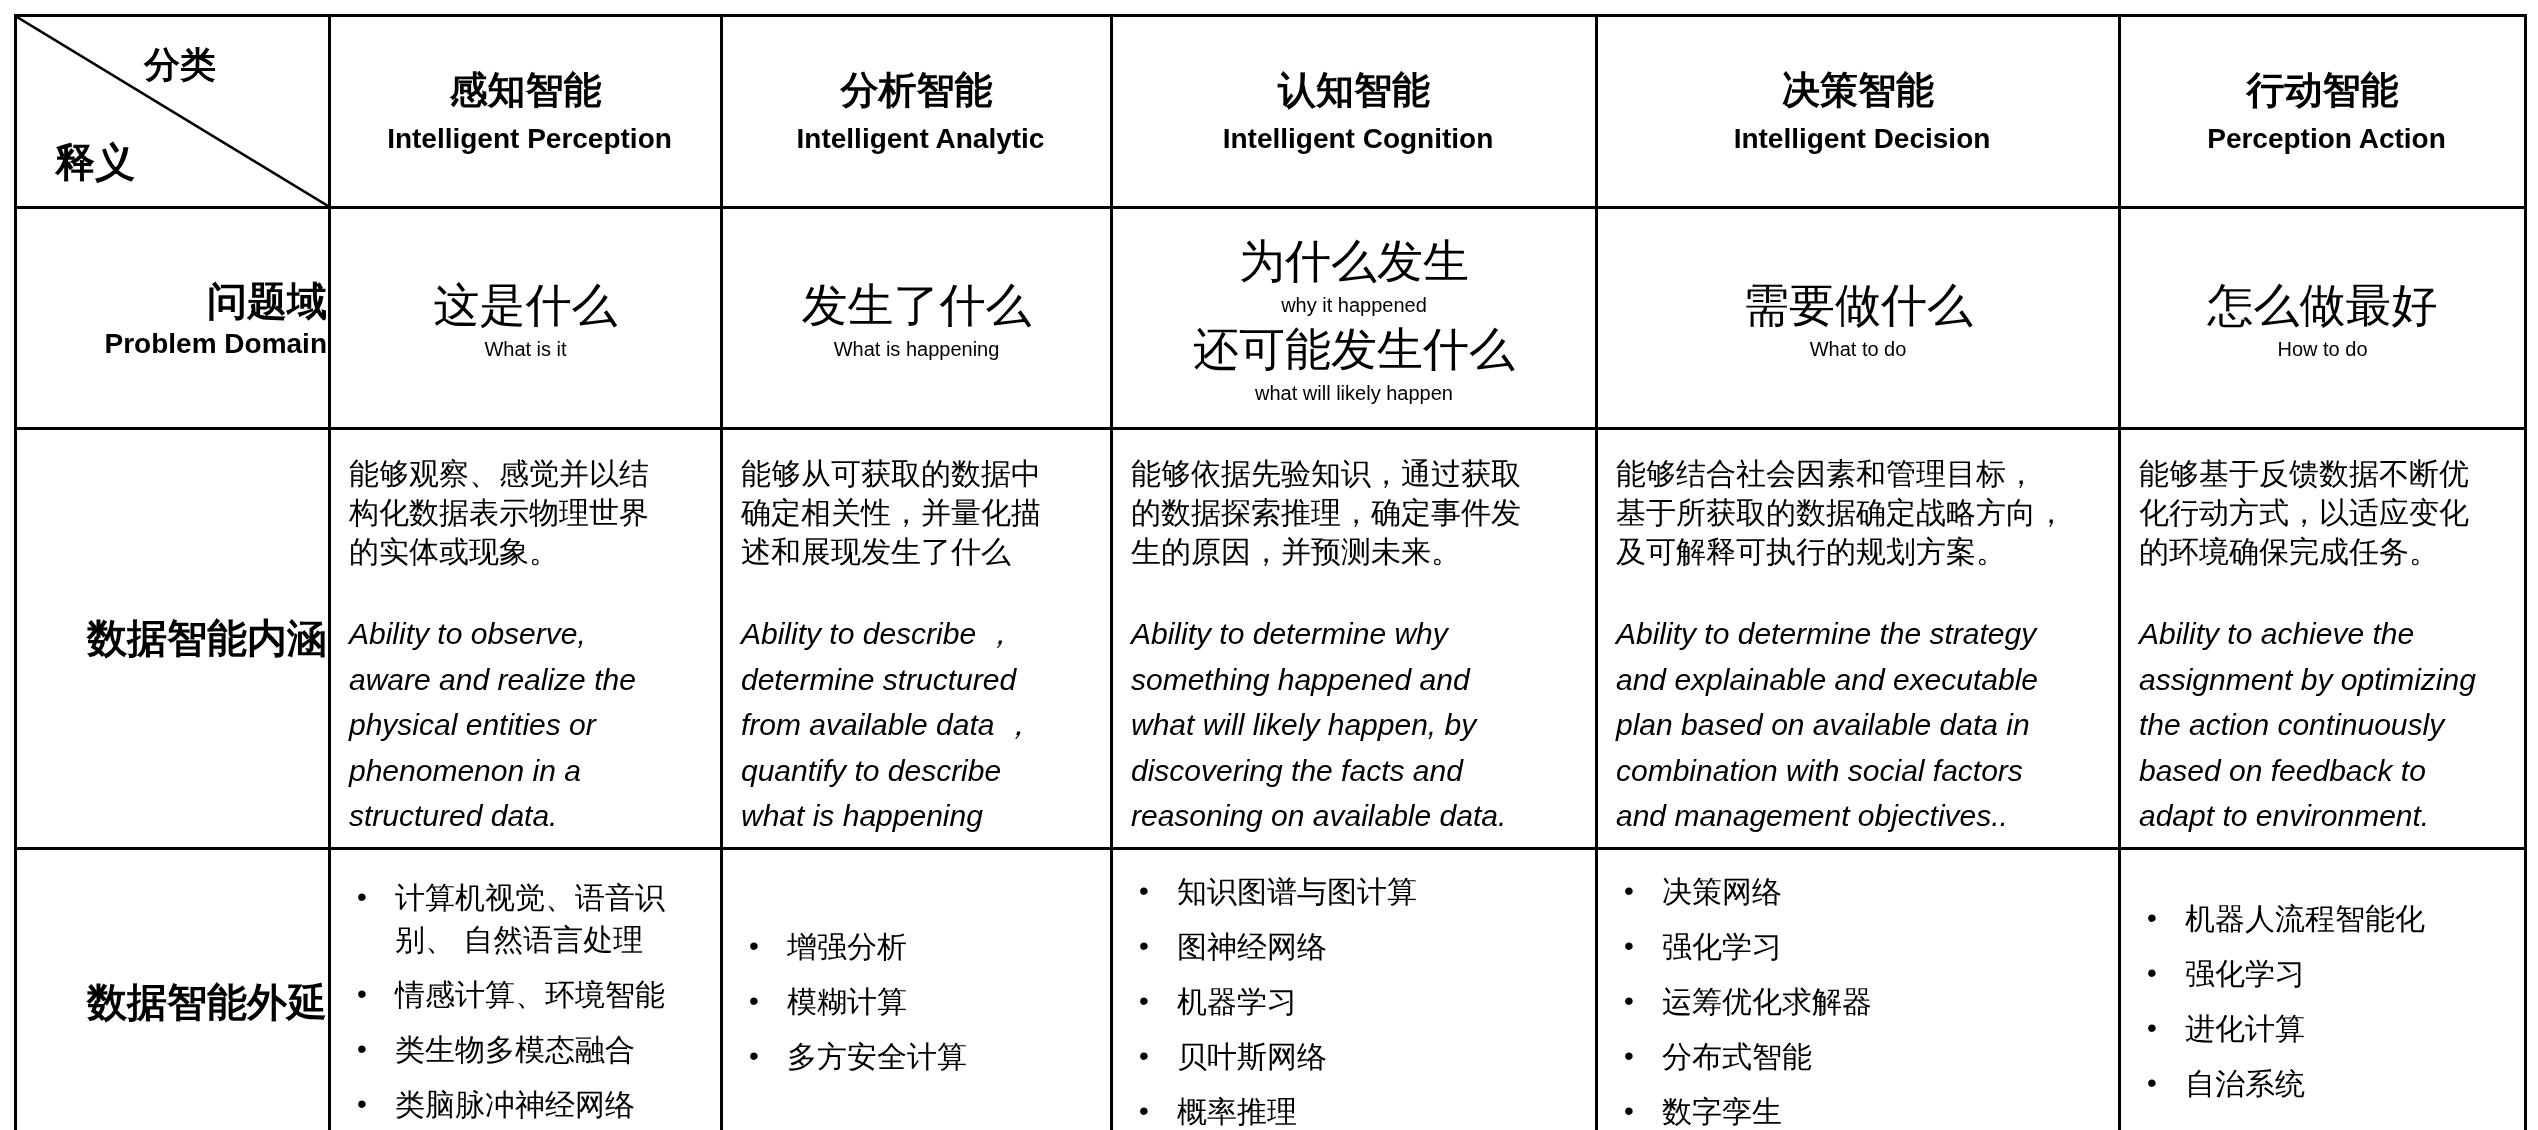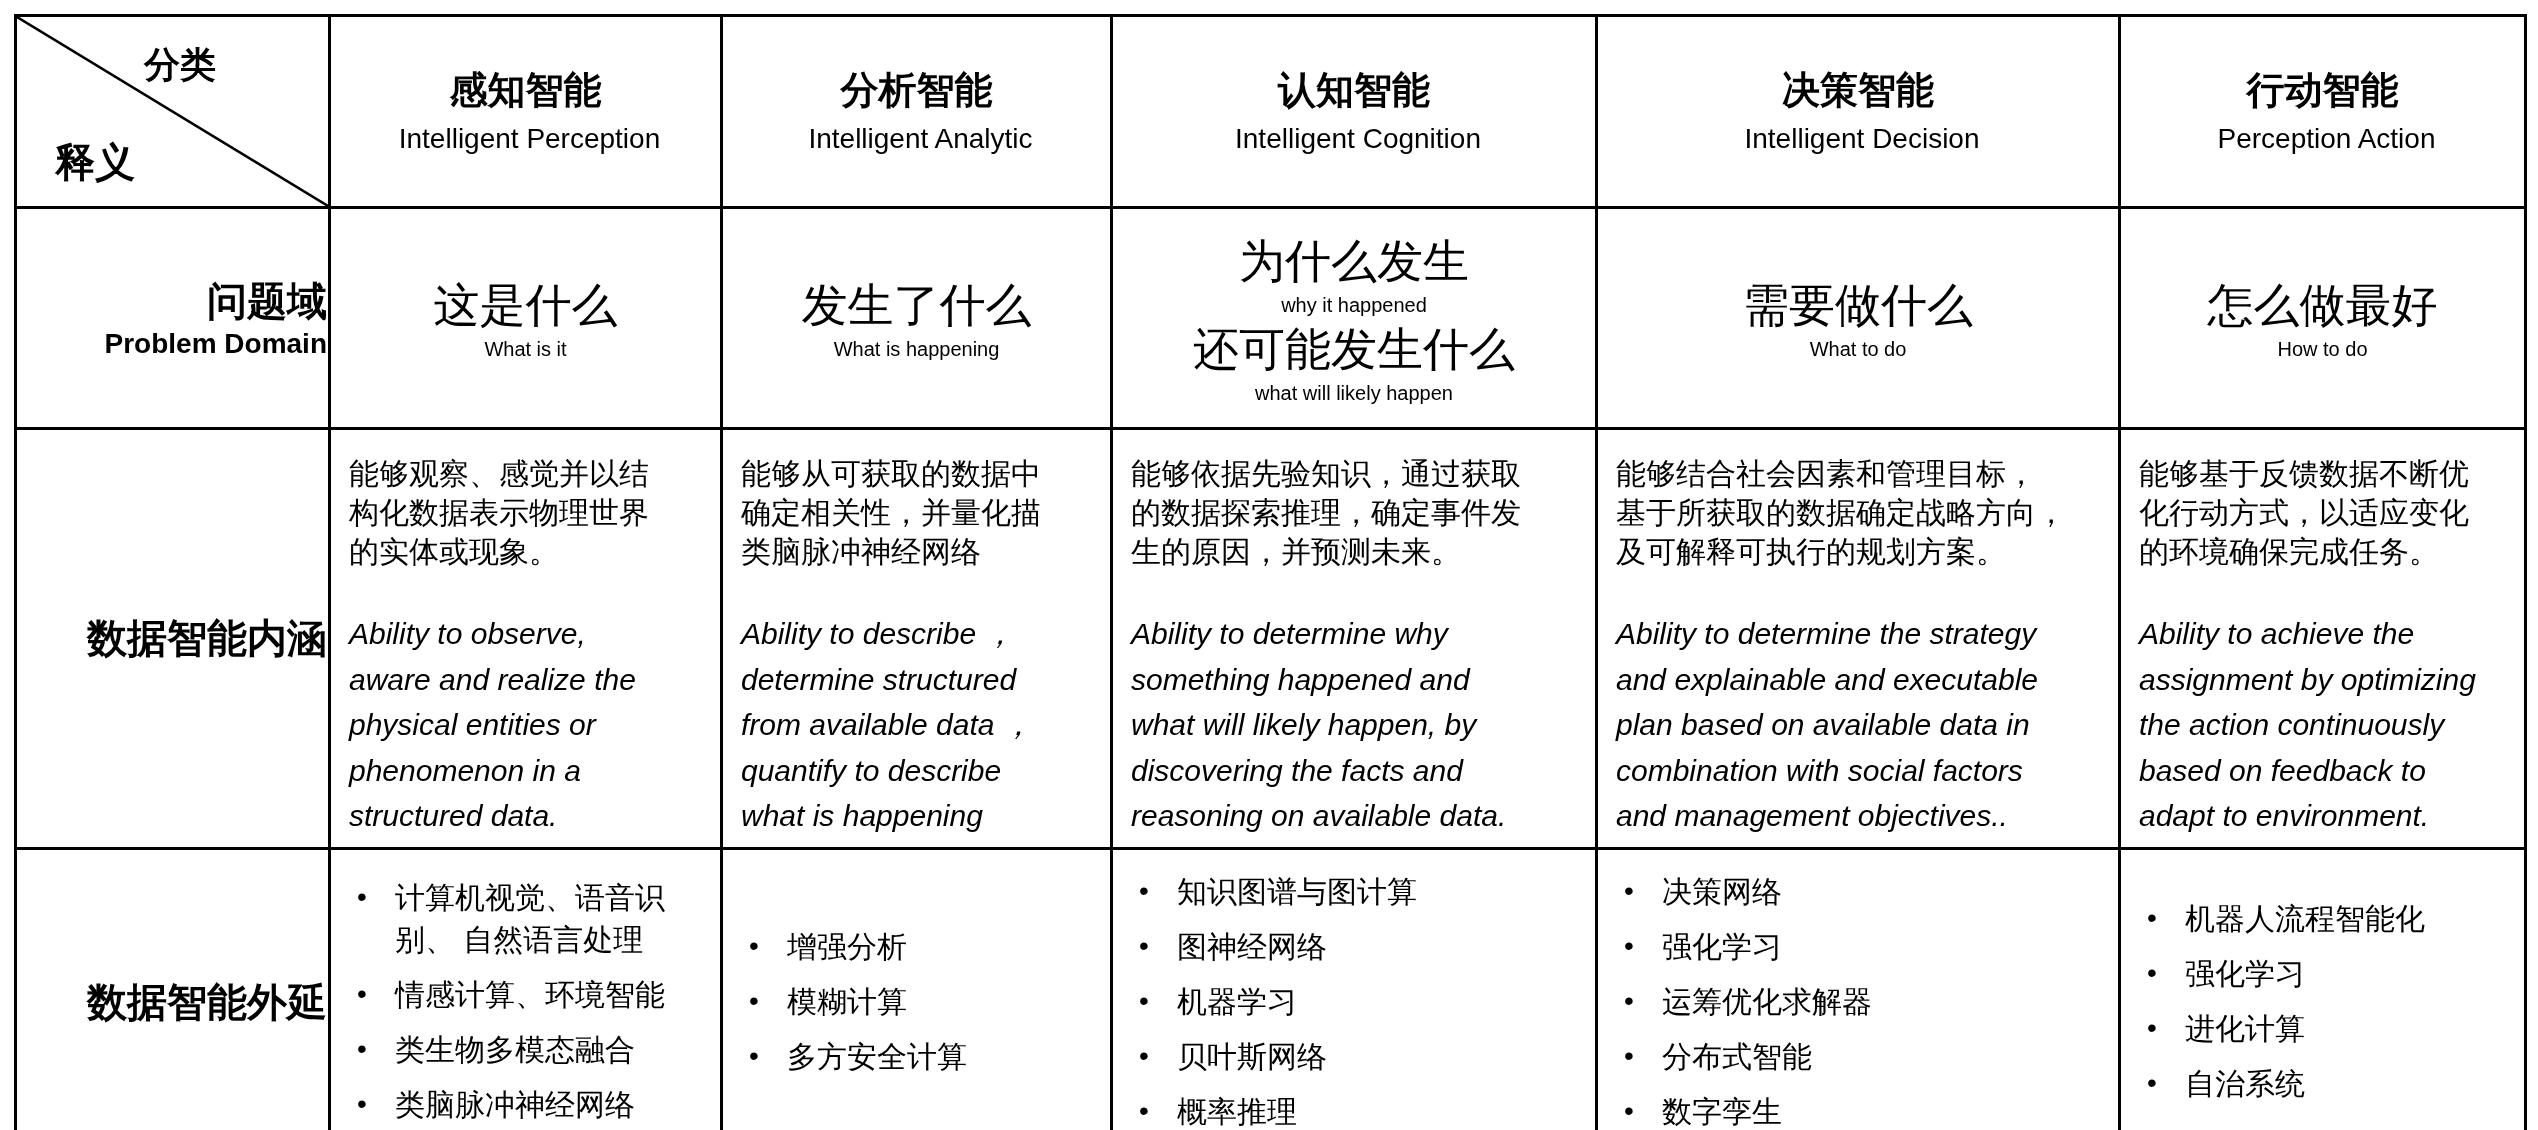--- a/index.html
+++ b/index.html
@@ -17,21 +17,21 @@
   }
   td{border:3px solid #000;background:#fff;overflow:hidden;vertical-align:middle;}
   tr.r-head{height:192px;}
   tr.r-problem{height:221px;}
   tr.r-conn{height:405px;}
   tr.r-ext{height:282px;}
 
   
   td.head{text-align:center;}
   .h-zh{font-size:38px;font-weight:bold;line-height:1.2;}
-  .h-en{font-size:28px;font-weight:normal;line-height:1.2;margin-top:8px;padding-left:8px;}
+  .h-en{font-size:28px;font-weight:bold;line-height:1.2;margin-top:8px;padding-left:8px;}
 
   
   td.corner{position:relative;}
   .corner-svg{position:absolute;left:0;top:0;width:100%;height:100%;display:block;}
   .corner-tr{position:absolute;top:24px;right:112px;font-size:36px;font-weight:bold;}
   .corner-bl{position:absolute;bottom:16px;left:38px;font-size:40px;font-weight:bold;}
 
   
   td.label{text-align:right;}
   .l-zh{font-size:40px;font-weight:bold;line-height:1.25;}
@@ -135,21 +135,21 @@
 的实体或现象。</div>
       <div class="c-en">Ability to observe,
 aware and realize the
 physical entities or
 phenomenon in a
 structured data.</div>
     </td>
     <td class="c">
       <div class="c-zh">能够从可获取的数据中
 确定相关性，并量化描
-类脑脉冲神经网络</div>
+述和展现发生了什么</div>
       <div class="c-en">Ability to describe ，
 determine structured
 from available data ，
 quantify to describe
 what is happening</div>
     </td>
     <td class="c">
       <div class="c-zh">能够依据先验知识，通过获取
 的数据探索推理，确定事件发
 生的原因，并预测未来。</div>

